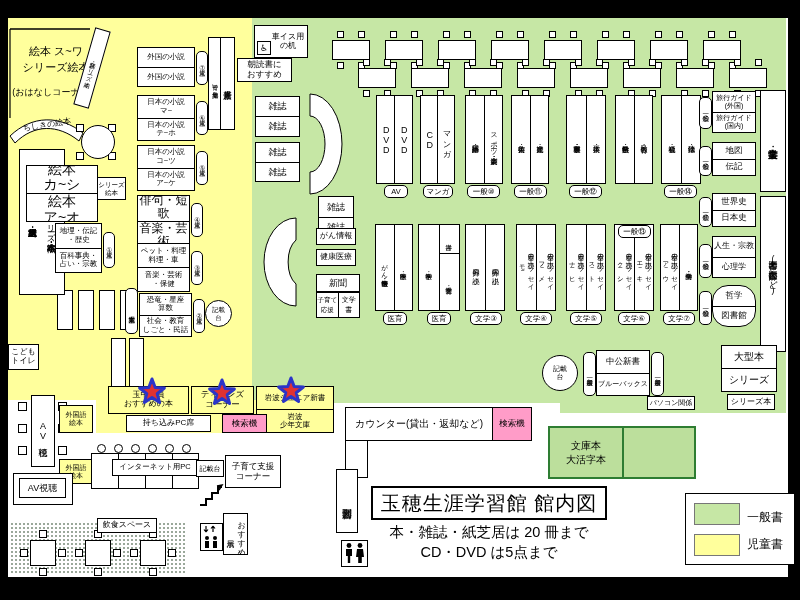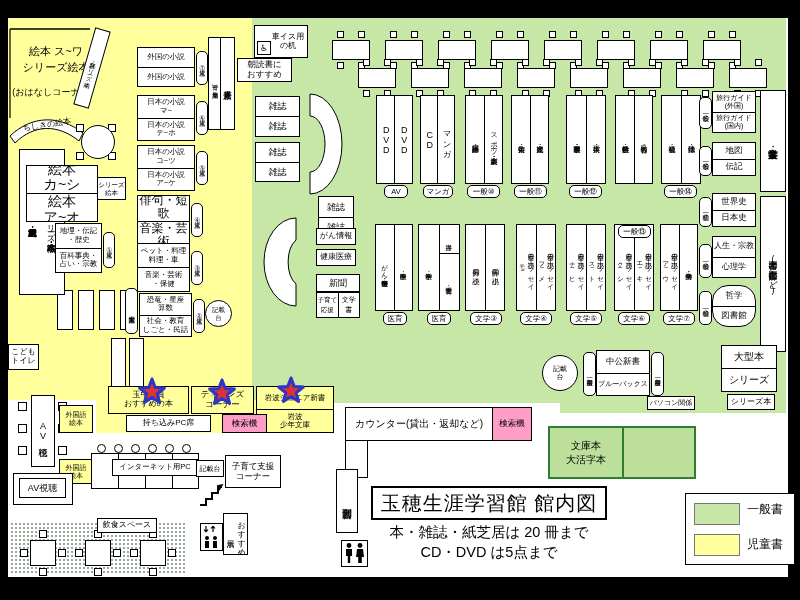--- a/index.html
+++ b/index.html
@@ -369,21 +369,21 @@
   <div class="abs box" style="left:19px;top:478px;width:47px;height:20px;font-size:9px;">AV視聴</div>
 
   <div class="abs dotgrid" style="left:10px;top:522px;width:176px;height:53px;"></div>
   <div class="abs box" style="left:97px;top:518px;width:60px;height:15px;font-size:8px;">飲食スペース</div>
 
   <div class="abs box" style="left:371px;top:486px;width:236px;height:34px;font-size:20px;font-weight:500;border-width:2px;letter-spacing:1px;">玉穂生涯学習館 館内図</div>
   <div class="abs txt" style="left:371px;top:523px;width:236px;height:18px;font-size:14.5px;">本・雑誌・紙芝居は 20 冊まで</div>
   <div class="abs txt" style="left:371px;top:543px;width:236px;height:18px;font-size:14.5px;">CD・DVD は5点まで</div>
 
   <div class="abs box" style="left:685px;top:493px;width:110px;height:72px;flex-direction:column;justify-content:space-around;align-items:stretch;padding:4px 8px;">
-    <div style="display:flex;align-items:flex-start;gap:7px;">
+    <div style="display:flex;align-items:flex-end;gap:7px;">
       <div style="width:44px;height:20px;background:#c6e7a5;border:1px solid #777;"></div>
       <span style="font-size:12px;">一般書</span>
     </div>
     <div style="display:flex;align-items:center;gap:7px;">
       <div style="width:44px;height:20px;background:#ffff9c;border:1px solid #777;"></div>
       <span style="font-size:12px;">児童書</span>
     </div>
   </div>
 
   <svg class="abs svgo" width="800" height="600" viewBox="0 0 800 600" style="pointer-events:none;">

